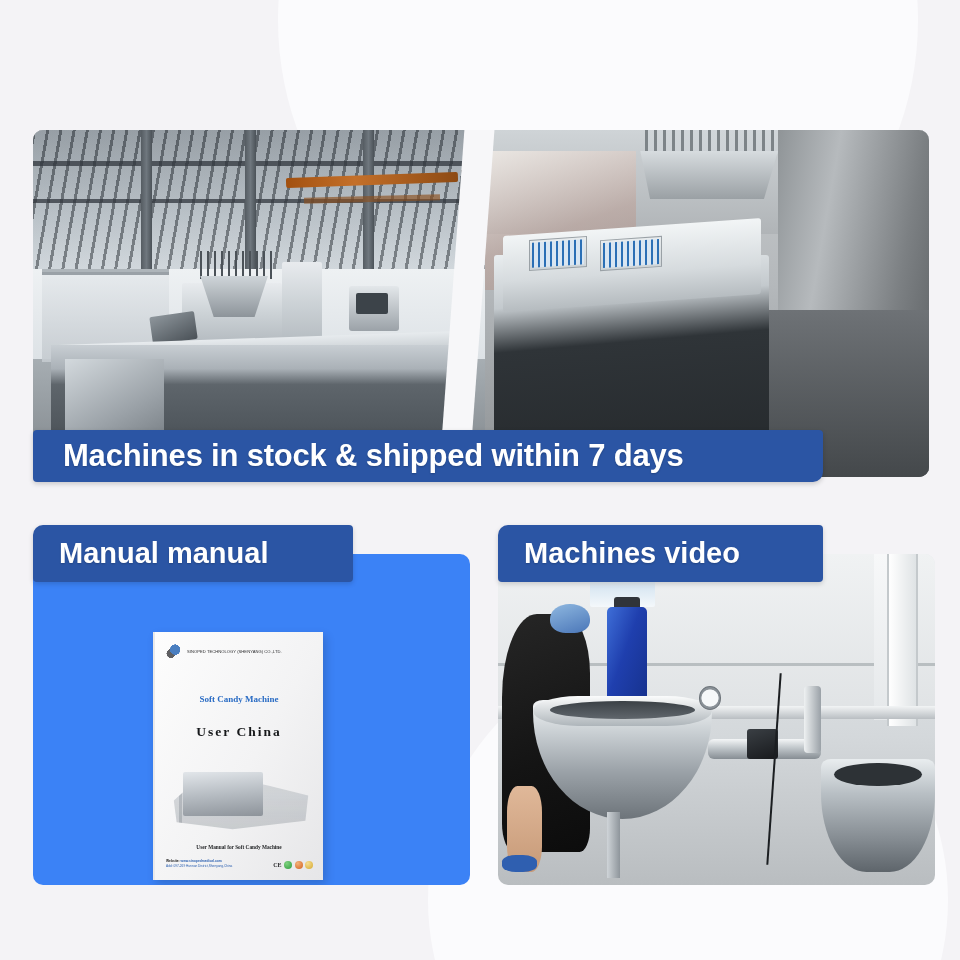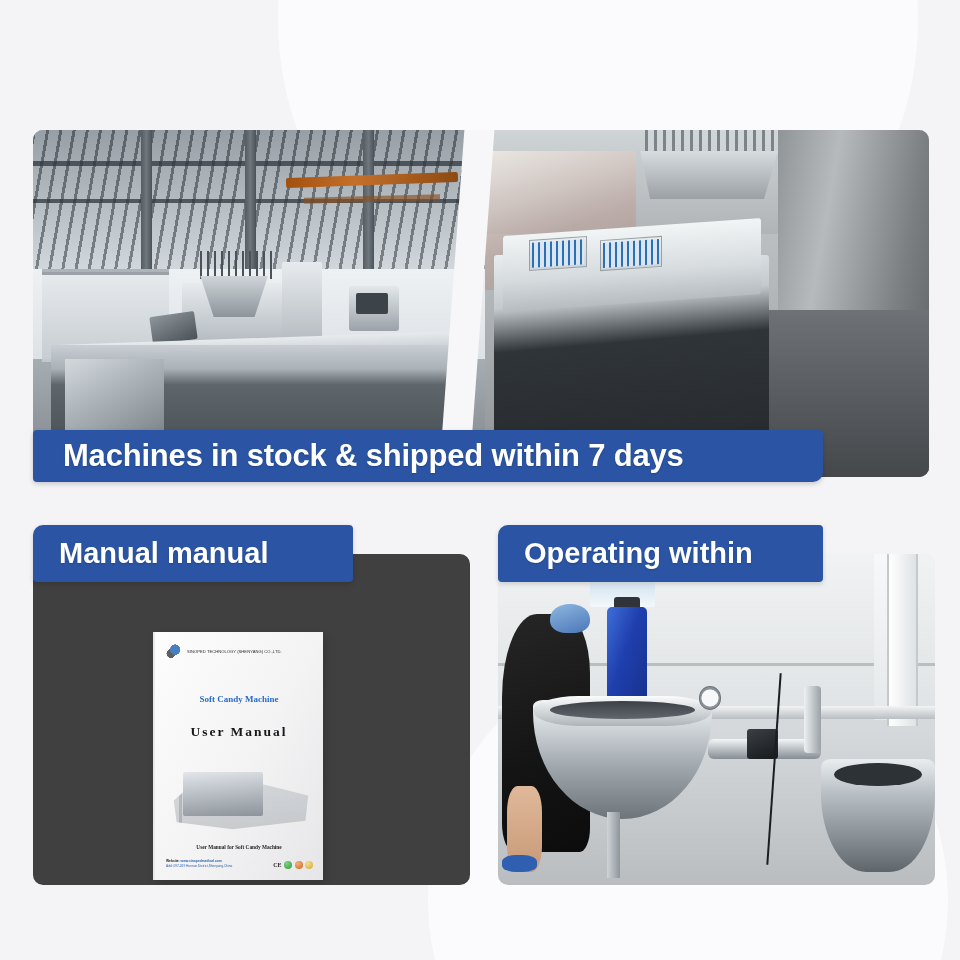--- a/index.html
+++ b/index.html
@@ -208,21 +208,21 @@
     white-space: nowrap;
   }
   .badge-w-left  { width: 320px; }
   .badge-w-right { width: 325px; }
 
   .card-body {
     position: absolute; left: 0; top: 29px;
     width: 437px; height: 331px;
     border-radius: 10px; overflow: hidden;
   }
-  .manual-bg { background: #404040; }
+  .manual-bg { background: #3b82f6; }
 
   
   .book {
     position: absolute; left: 120px; top: 78px;
     width: 170px; height: 248px;
     background: linear-gradient(120deg, #fdfdfd 0%, #f3f3f4 55%, #e6e6e8 100%);
     box-shadow: 3px 4px 9px rgba(0,0,0,.16);
     border-left: 2px solid #e9e9ea;
   }
   .book-head { position: absolute; left: 10px; top: 12px; right: 8px; display: flex; align-items: center; gap: 5px; }
@@ -444,21 +444,21 @@
     <div class="card-body manual-bg">
 
       <div class="book">
         <div class="book-head">
           <div class="book-logo"></div>
           <div class="book-company">SINOPED TECHNOLOGY (SHENYANG) CO.,LTD.</div>
         </div>
 
         <div class="book-title">Soft Candy Machine</div>
 
-        <div class="book-sub">User    Manual</div>
+        <div class="book-sub">User    China</div>
 
         <div class="book-art"></div>
         <div class="book-art2"></div>
 
         <div class="book-caption">User Manual for Soft Candy Machine</div>
 
         <div class="book-foot">
           <div class="book-foot-lines">
             <div class="bf-line">
               <span class="bf-k">Website:</span>
@@ -508,17 +508,17 @@
         <div class="vid-pipe"></div>
         <div class="vid-pipe-v"></div>
         <div class="vid-valve"></div>
         <div class="vid-cable"></div>
         <div class="vid-kettle2"></div>
         <div class="vid-kettle2-in"></div>
       </div>
     </div>
 
     <div class="card-badge badge-w-right">
-      <span>Operating within</span>
+      <span>Machines video</span>
     </div>
   </div>
 
 </div>
 
 </body></html>

